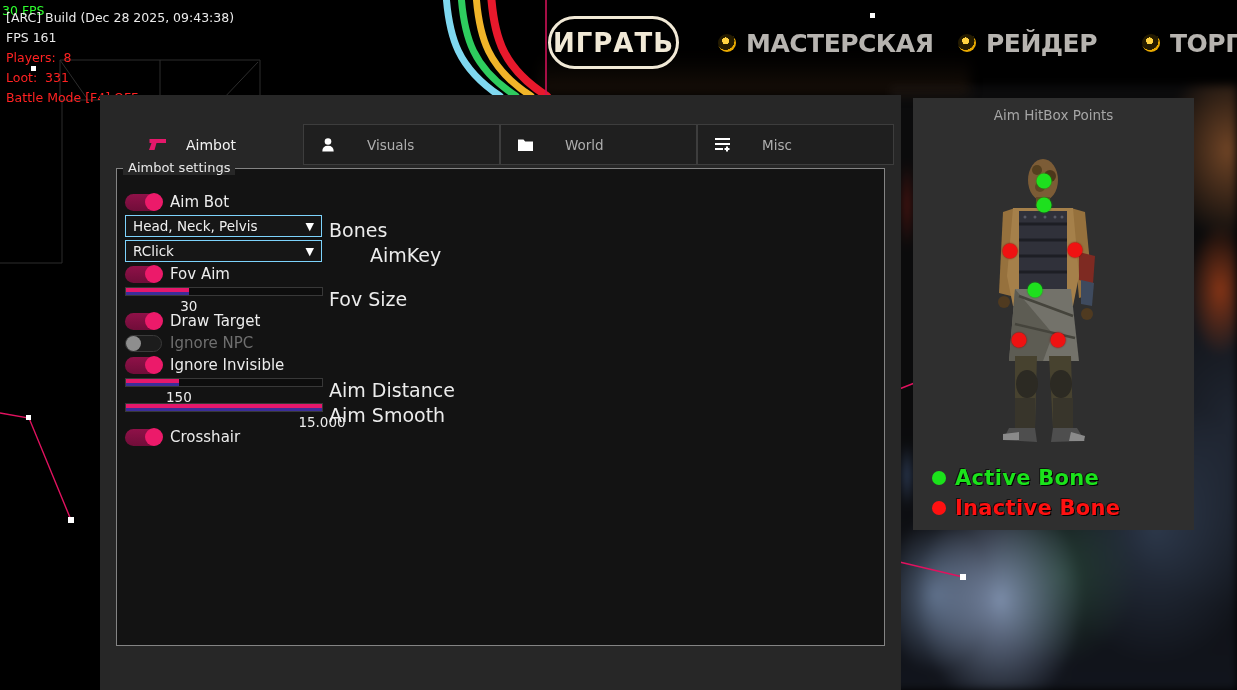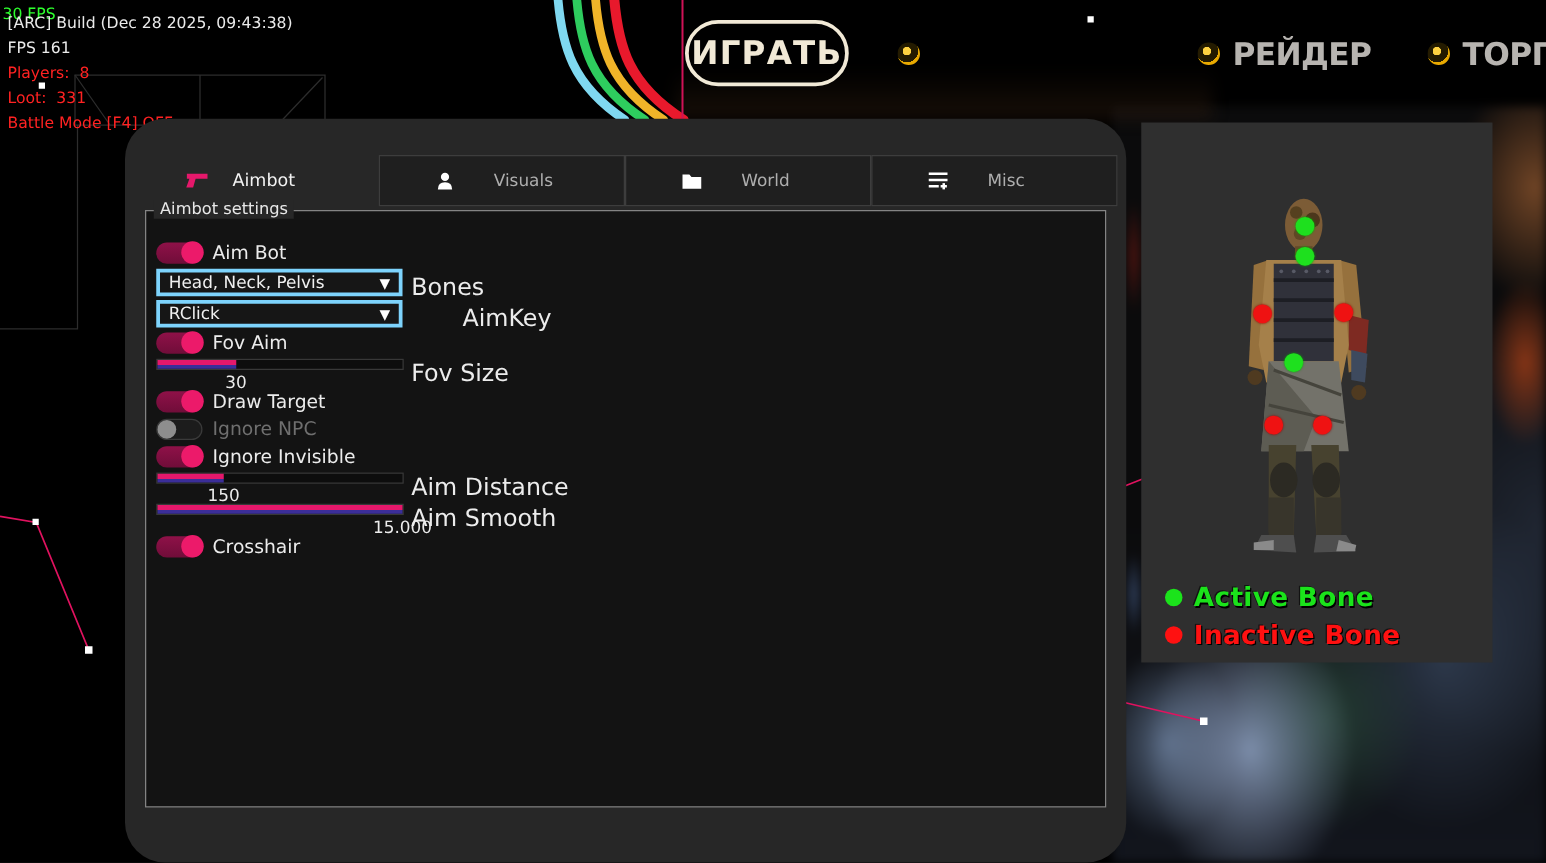--- a/index.html
+++ b/index.html
@@ -41,47 +41,47 @@
     border:3px solid #f1e9d6; border-radius:27px; color:#f1e9d6;
     display:flex; align-items:center; justify-content:center;
     font-size:26px; font-weight:bold; letter-spacing:1px; background:rgba(0,0,0,.25); cursor:pointer; }
   .menu-item { position:absolute; top:28px; height:30px; display:flex; align-items:center; gap:10px;
     color:#b7b4b0; font-size:25px; font-weight:bold; letter-spacing:-0.5px; cursor:pointer; overflow:hidden; }
   .coin { width:18px; height:18px; border-radius:50%; flex:0 0 18px;
     background:radial-gradient(circle at 42% 38%, #ffd241 0 22%, #241b00 23% 58%, #e8a900 59% 100%); }
 
   
   #panel { position:absolute; left:100px; top:95px; width:801px; height:595px;
-    background:#272727; z-index:5;border-radius:32px; }
+    background:#272727; z-index:5; }
   .tab-active { position:absolute; left:48px; top:29px; height:41px;
     display:flex; align-items:center; gap:19px; cursor:pointer; }
   .tab-active .lbl { color:#f2f2f2; font-size:14px; }
   .tab-box { position:absolute; top:29px; width:197px; height:41px;
     background:#1f1f1f; border:1px solid #3d3d3d;
-    display:flex; align-items:center; padding-left:44px; gap:31px;
+    display:flex; align-items:center; padding-left:16px; gap:31px;
     color:#aeaeae; font-size:13.5px; cursor:pointer; }
 
   .group { position:absolute; left:16px; top:73px; width:769px; height:478px;
     border:1px solid #848484; background:#131313; }
   .group-legend { position:absolute; left:6px; top:-9px; padding:0 5px;
     background:#272727; color:#e8e8e8; font-size:13px; }
 
   .trow { position:absolute; left:8px; display:flex; align-items:center; gap:8px; height:18px; }
   .toggle { width:37px; height:17px; border-radius:9px; position:relative; cursor:pointer; flex:0 0 37px; }
   .toggle.on { background:linear-gradient(#8f1148,#700d39); }
   .toggle.on .knob { position:absolute; right:-1px; top:-1px; width:18px; height:18px;
     border-radius:50%; background:#ec1a6a; }
   .toggle.off { background:#1c1c1c; border:1px solid #3a3a3a; }
   .toggle.off .knob { position:absolute; left:0px; top:0px; width:15px; height:15px;
     border-radius:50%; background:#8e8e8e; }
   .trow .lbl { color:#ececec; font-size:15px; white-space:nowrap; }
   .trow.disabled .lbl { color:#6f6f6f; }
 
   .select { position:absolute; left:8px; width:197px; height:22px; background:#161616;
-    border:3px solid #7dd3fc; color:#f0f0f0; font-size:13.5px;
+    border:1px solid #7dd3fc; color:#f0f0f0; font-size:13.5px;
     display:flex; align-items:center; padding:0 7px; cursor:pointer; }
   .select .caret { margin-left:auto; font-size:11px; color:#fff; }
 
   .slider { position:absolute; left:8px; width:198px; height:9px; background:#0d0d0d;
     border:1px solid #383838; cursor:pointer; }
   .slider .fill { height:100%; background:linear-gradient(to bottom,#e5186b 0 62%,#3b2e99 62% 100%); }
   .slider .val { position:absolute; top:10px; transform:translateX(-50%);
     color:#ececec; font-size:13.5px; white-space:nowrap; }
   .side-label { position:absolute; left:212px; color:#ececec; font-size:19px; white-space:nowrap; }
 
@@ -147,20 +147,21 @@
   <div class="hud-white" style="left:6px; top:30px;">FPS 161</div>
   <div class="hud-red" style="left:6px; top:50px;">Players:  8</div>
   <div class="hud-red" style="left:6px; top:70px;">Loot:  331</div>
   <div class="hud-red" style="left:6px; top:90px;">Battle Mode [F4] OFF</div>
 </div>
 
 <div id="topmenu">
   <div class="play-btn">ИГРАТЬ</div>
   <div class="menu-item" style="left:718px;">
     <span class="coin"></span>
+    <span>МАСТЕРСКАЯ</span>
   </div>
   <div class="menu-item" style="left:958px;align-items:center;">
     <span class="coin"></span>
     <span>РЕЙДЕР</span>
   </div>
   <div class="menu-item" style="left:1142px; width:95px;">
     <span class="coin"></span>
     <span>ТОРГО</span>
   </div>
 </div>
@@ -271,20 +272,21 @@
     <div class="trow" style="top:259px;">
       <div class="toggle on">
           <div class="knob"></div>
         </div>
       <span class="lbl">Crosshair</span>
     </div>
   </div>
 </div>
 
 <div id="hitbox">
+  <div class="title">Aim HitBox Points</div>
 
   <svg class="abs" style="left:78px; top:58px;" width="120" height="295" viewBox="0 0 120 295">
     <ellipse cx="52" cy="24" rx="15" ry="21" fill="#7c5c36"></ellipse>
     <circle cx="46" cy="14" r="5" fill="#55401f"></circle>
     <circle cx="59" cy="20" r="6" fill="#4c371c"></circle>
     <circle cx="49" cy="31" r="5" fill="#604726"></circle>
     <rect x="45" y="41" width="14" height="10" fill="#66492a"></rect>
     <path d="M12 56 L24 52 L20 140 L8 137 Z" fill="#96713d"></path>
     <path d="M80 52 L94 56 L102 138 L88 142 Z" fill="#96713d"></path>
     <path d="M88 96 L104 100 L102 128 L88 124 Z" fill="#7e2a22"></path>

